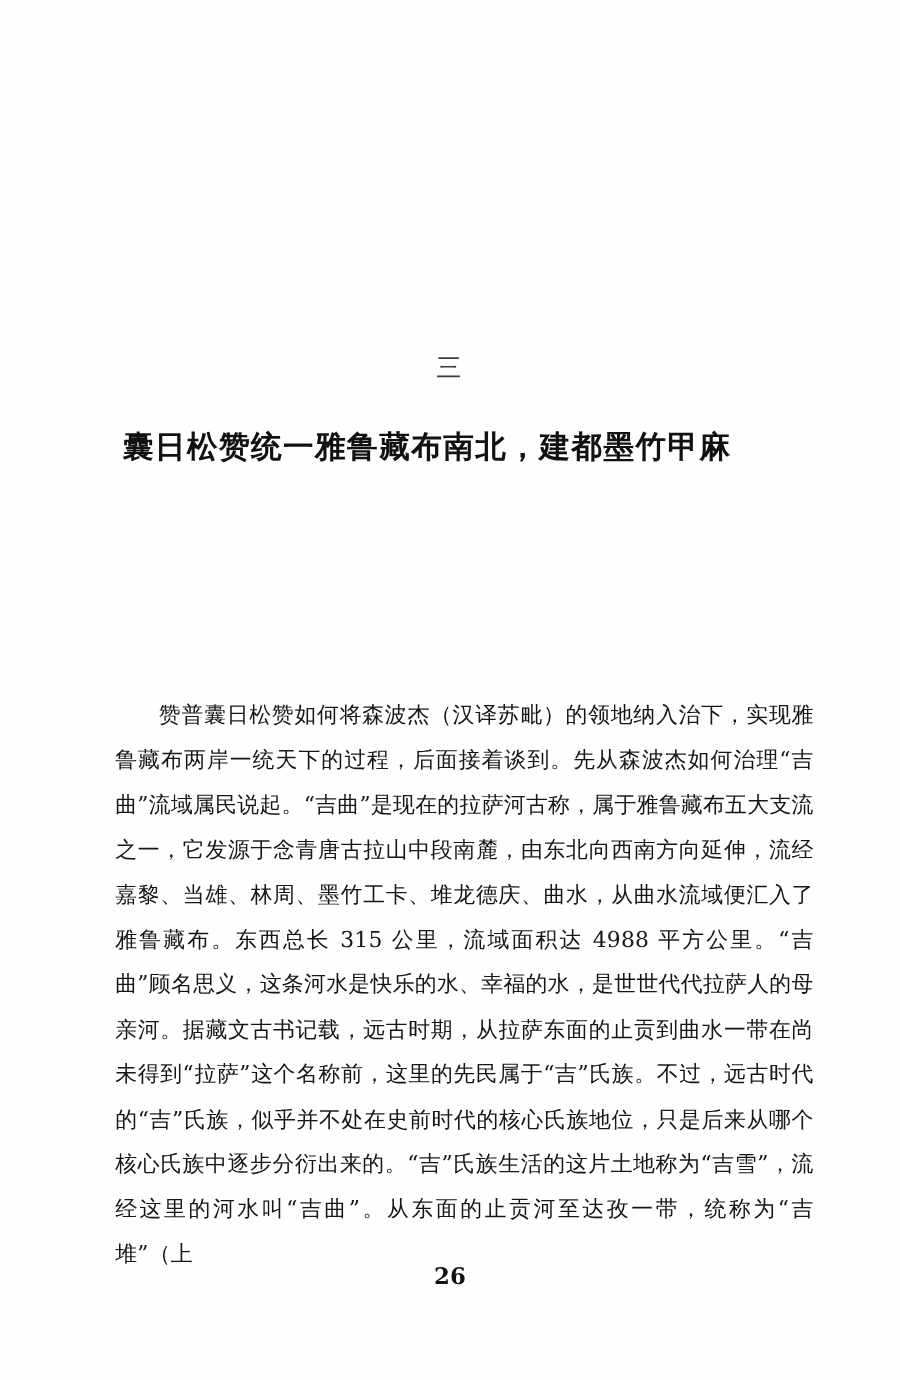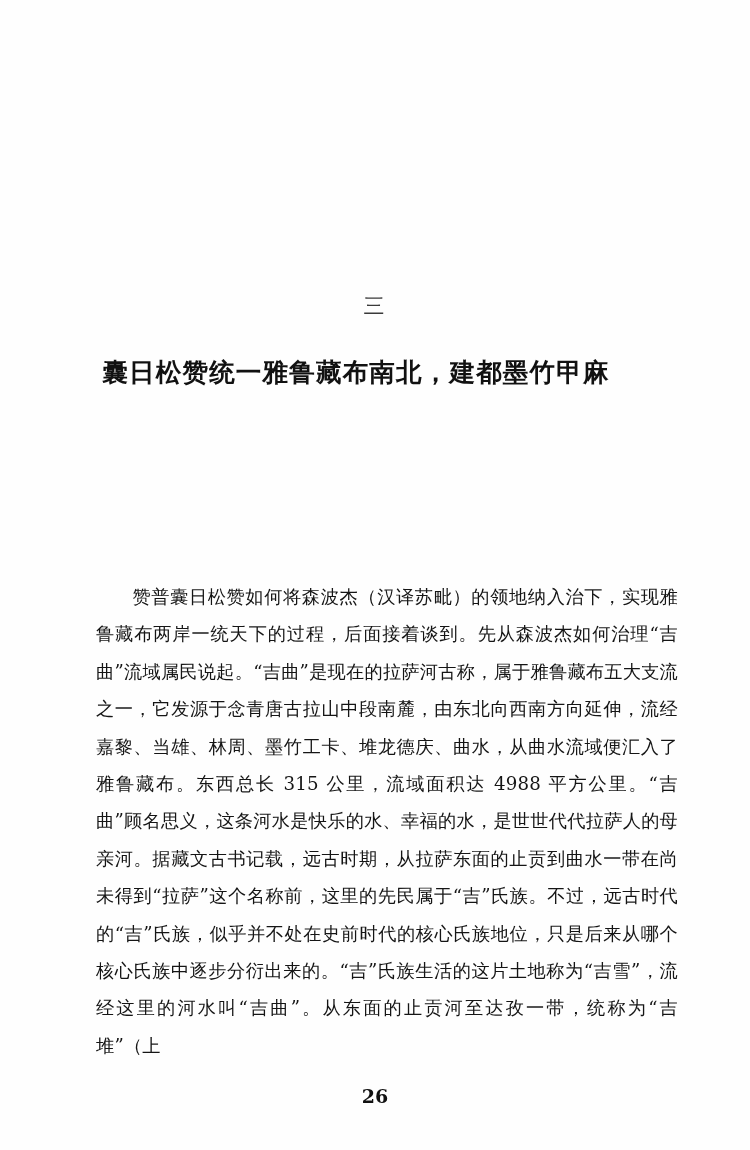--- a/index.html
+++ b/index.html
@@ -63,21 +63,20 @@
   }
   .page-number {
     position: absolute;
     top: 1053px;
     left: 0;
     width: 750px;
     text-align: center;
     font-size: 19px;
     font-weight: bold;
     color: #111111;
-    margin-top: 32px;
   }
 </style>
 </head>
 <body>
 
 <div class="page">
 
   <div class="chapter-number">三</div>
 
   <h1 class="chapter-title">囊日松赞统一雅鲁藏布南北，建都墨竹甲麻</h1>

